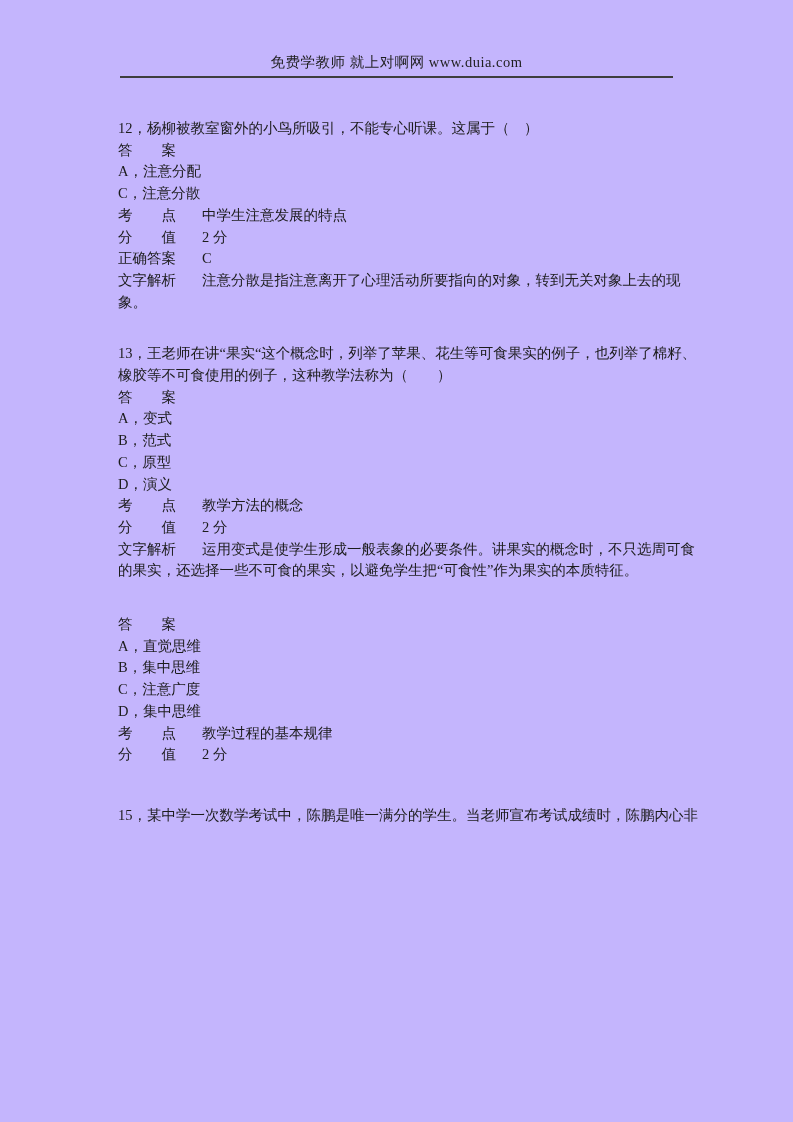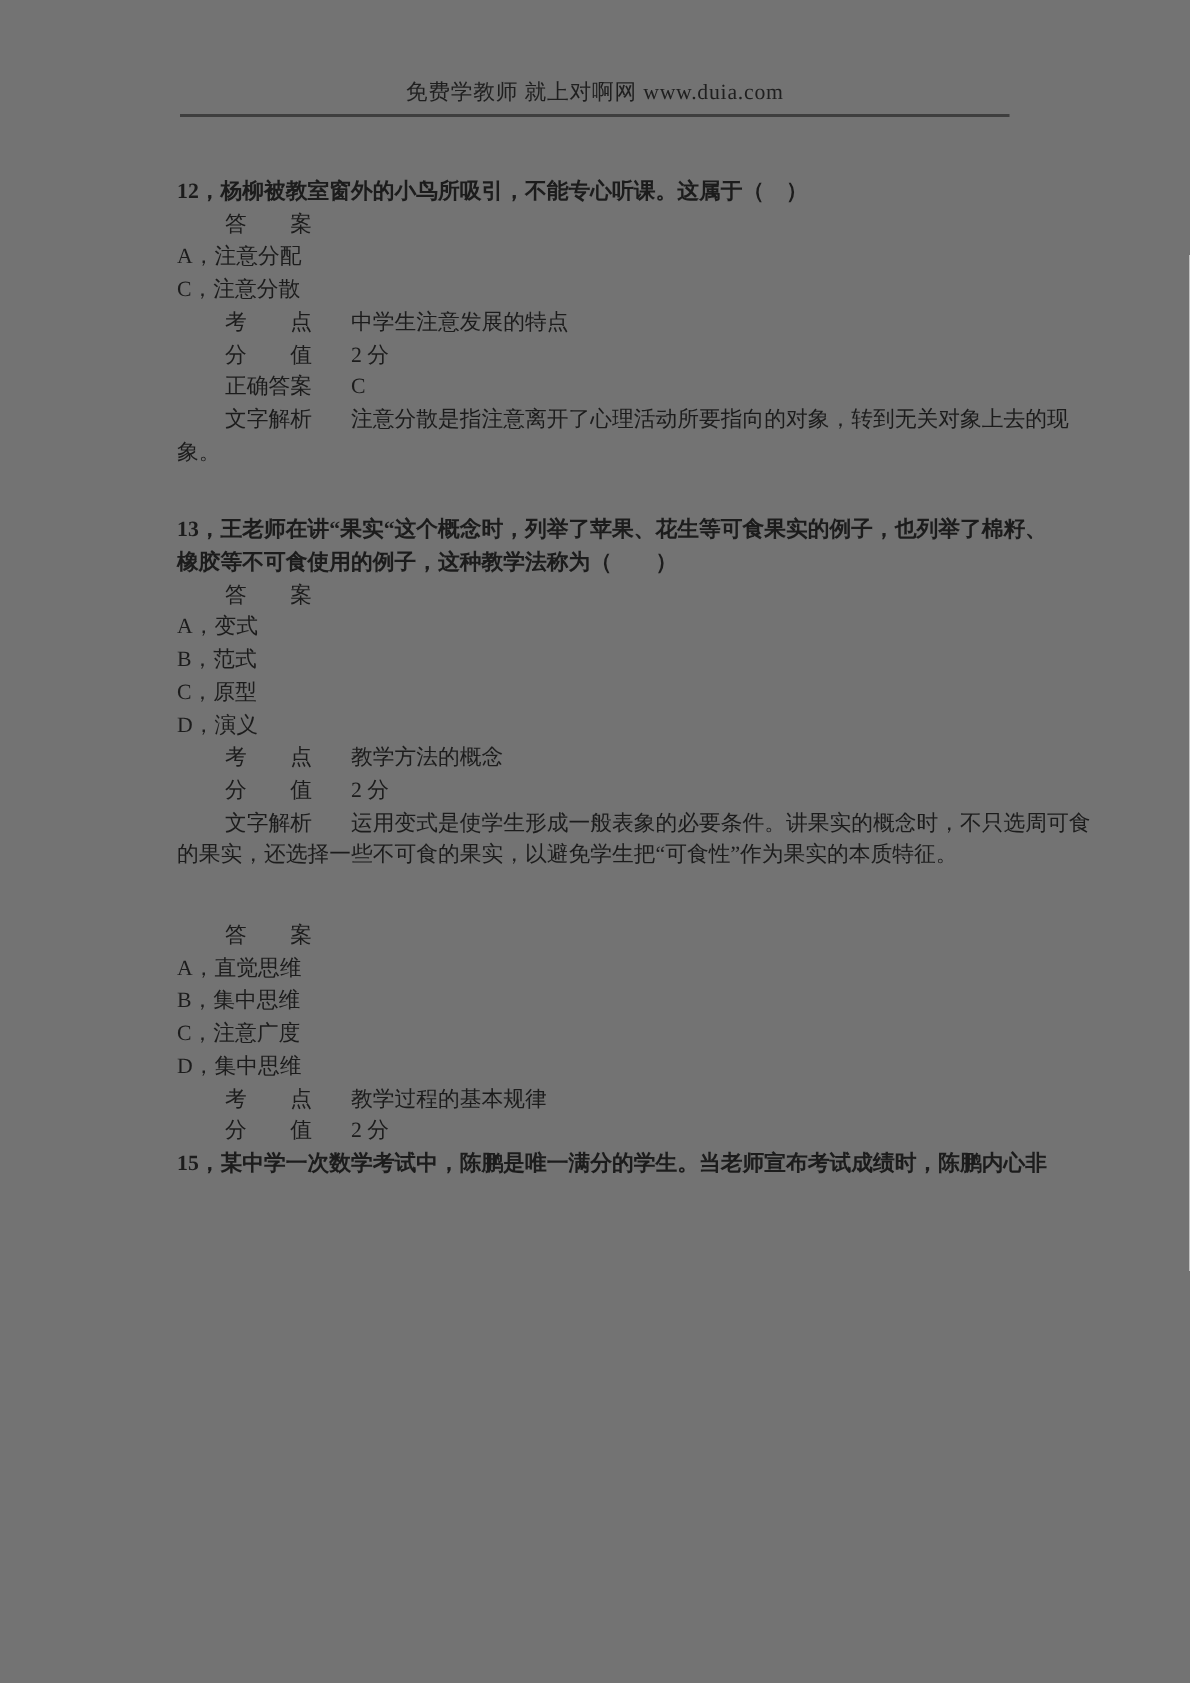--- a/index.html
+++ b/index.html
@@ -4,21 +4,21 @@
 <style>
   html, body {
     margin: 0;
     padding: 0;
     background: #ffffff;
   }
   .page {
     position: relative;
     width: 793px;
     height: 1122px;
-    background: #737373;
+    background: #c4b5fd;
     font-family: "Liberation Serif", "DejaVu Serif", serif;
     color: #1c1c1c;
     overflow: hidden;
   }
   .header {
     padding-top: 53px;
     text-align: center;
     font-size: 14.5px;
     line-height: 18px;
     color: #1f1f1f;
@@ -37,38 +37,36 @@
     padding-top: 40px;
     font-size: 14.5px;
     line-height: 21.7px;
   }
   .content p {
     margin: 0;
     white-space: pre;
   }
   .q-text {
     white-space: pre;
-    font-weight: bold;
   }
   .row {
     white-space: pre;
   }
   .label {
     display: inline-block;
     width: 84px;
     white-space: pre;
     vertical-align: top;
-    margin-left: 32px;
   }
   .row-text {
     white-space: pre;
   }
   .mt-30 { margin-top: 30px; }
   .mt-32 { margin-top: 32px; }
-  .mt-39 { }
+  .mt-39 { margin-top: 39px; }
 </style>
 </head>
 <body>
 
 <div class="page">
 
   <div class="header">
     <span>免费学教师  就上对啊网  www.duia.com</span>
   </div>
   <hr class="rule">

